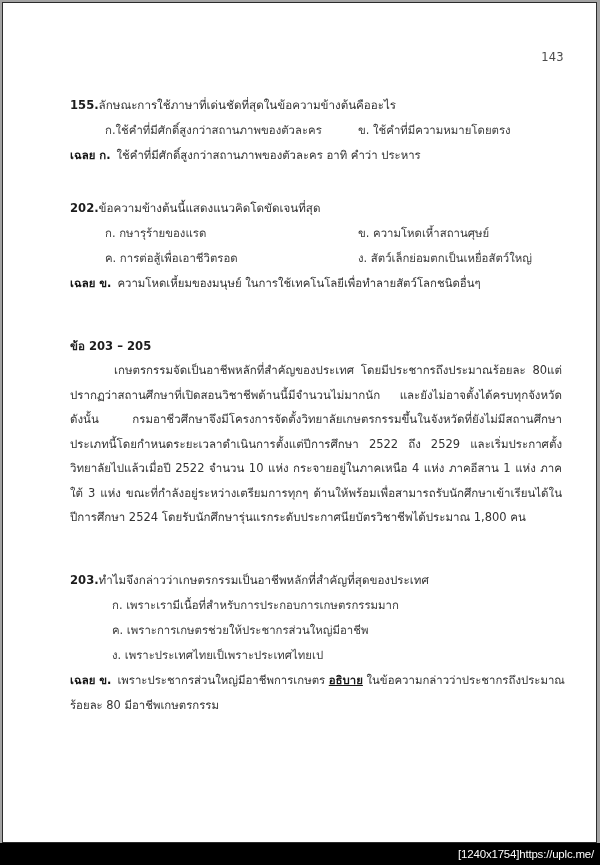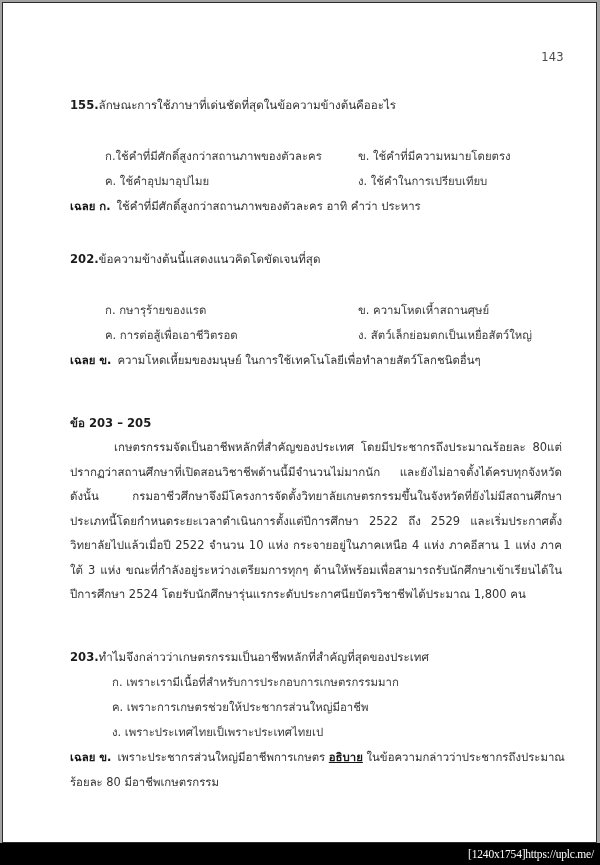--- a/index.html
+++ b/index.html
@@ -64,21 +64,20 @@
     white-space: nowrap;
   }
   .q-num {
     font-weight: bold;
     color: #1c1c1c;
   }
 
   .opt-grid {
     position: relative;
     width: 495px;
-    margin-top: 26px;
   }
   .opt-row {
     position: relative;
     height: 25px;
     line-height: 25px;
   }
   .opt-a, .opt-b {
     position: absolute;
     top: 0;
     font-size: 11.4px;
@@ -138,21 +137,21 @@
     height: 22px;
     background: #000000;
   }
   .footer-text {
     position: absolute;
     right: 6px;
     top: 0;
     height: 22px;
     line-height: 22px;
     color: #ffffff;
-    font-family: Liberation Serif, serif;
+    font-family: Liberation Sans, sans-serif;
     font-size: 11.5px;
     letter-spacing: -0.2px;
     white-space: nowrap;
   }
 </style>
 </head>
 <body>
 
 <div class="page">
 
@@ -163,24 +162,20 @@
     <div class="page-number">143</div>
 
     <div class="body-col">
 
       <div class="q-block">
         <div class="q-stem"><span class="q-num">155.</span><span>ลักษณะการใช้ภาษาที่เด่นชัดที่สุดในข้อความข้างต้นคืออะไร</span></div>
         <div class="opt-grid">
           <div class="opt-row">
             <span class="opt-a">ก.ใช้คำที่มีศักดิ์สูงกว่าสถานภาพของตัวละคร</span>
             <span class="opt-b">ข. ใช้คำที่มีความหมายโดยตรง</span>
-          </div>
-          <div class="opt-row">
-            <span class="opt-a">ค. ใช้คำอุปมาอุปไมย</span>
-            <span class="opt-b">ง. ใช้คำในการเปรียบเทียบ</span>
           </div>
         </div>
         <div class="answer-line"><span class="answer-tag">เฉลย ก.</span><span class="answer-body">ใช้คำที่มีศักดิ์สูงกว่าสถานภาพของตัวละคร อาทิ คำว่า ประหาร</span></div>
       </div>
 
       <div class="gap-md"></div>
 
       <div class="q-block">
         <div class="q-stem"><span class="q-num">202.</span><span>ข้อความข้างต้นนี้แสดงแนวคิดโดขัดเจนที่สุด</span></div>
         <div class="opt-grid">

